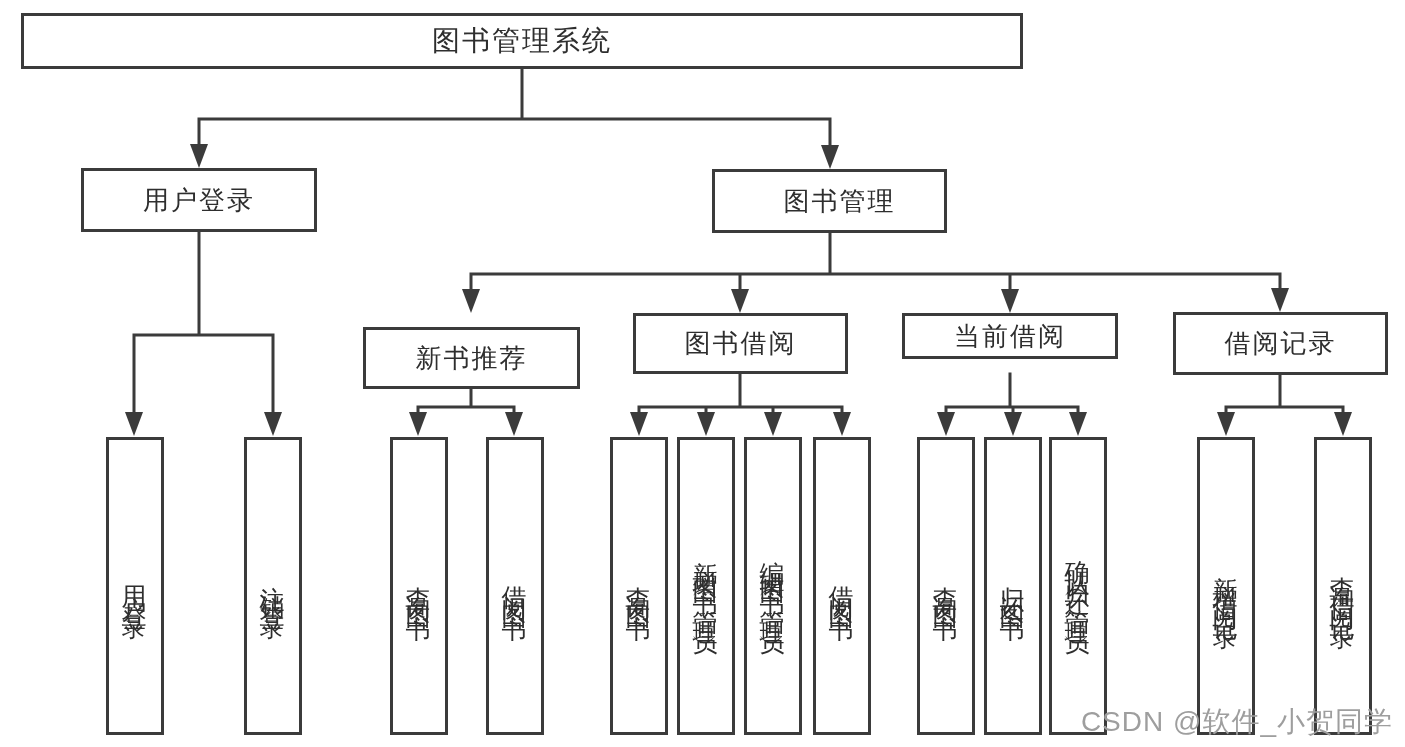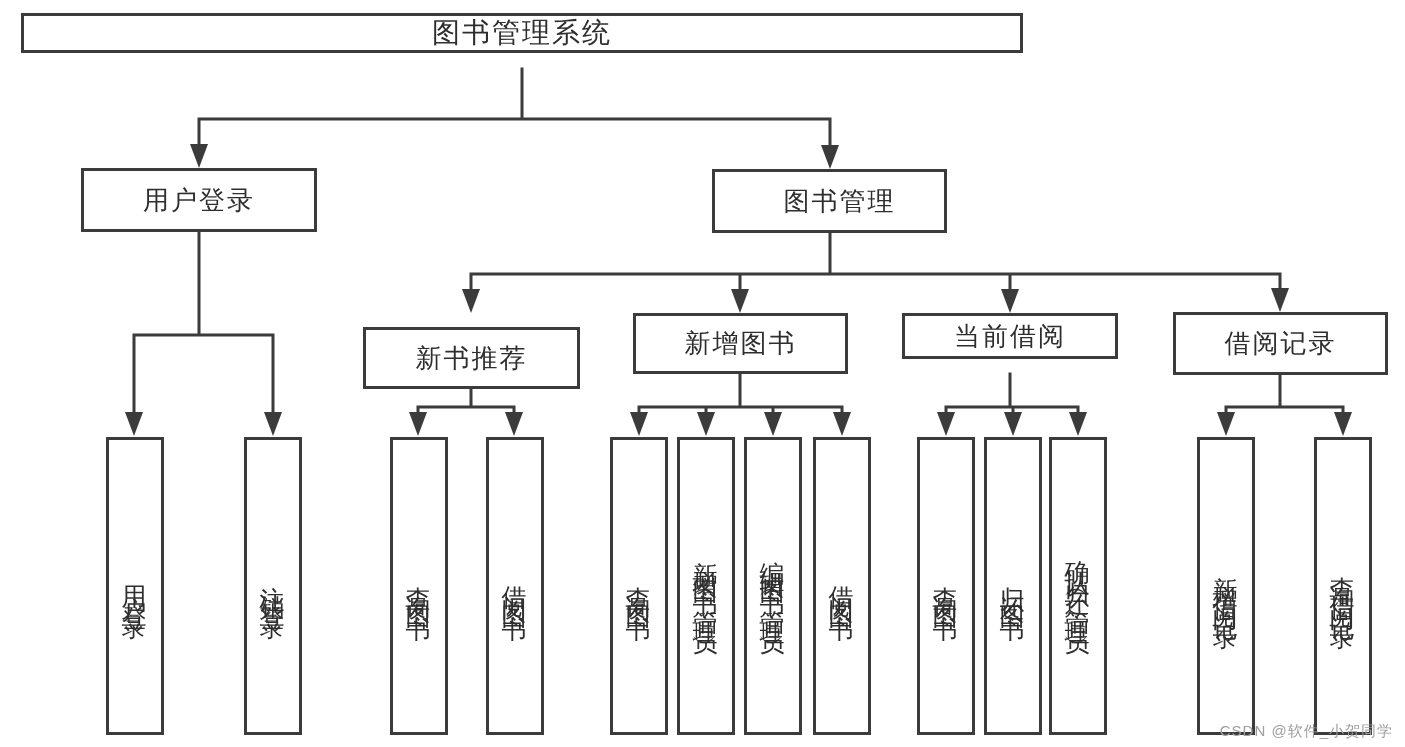--- a/index.html
+++ b/index.html
@@ -24,21 +24,21 @@
     background: #ffffff;
     display: flex;
     align-items: center;
     justify-content: center;
     font-size: 26px;
     letter-spacing: 2px;
     color: #2e2e2e;
     z-index: 1;
     white-space: nowrap;
   }
-  .n-root   { left: 21px;   top: 13px;  width: 1002px; height: 40px; font-size: 28px; }
+  .n-root   { left: 21px;   top: 13px;  width: 1002px; height: 56px; font-size: 28px; }
   .n-login  { left: 81px;   top: 168px; width: 236px;  height: 64px; }
   .n-mgmt   { left: 712px;  top: 169px; width: 235px;  height: 64px; padding-left: 20px; }
   .n-rec    { left: 363px;  top: 327px; width: 217px;  height: 62px; }
   .n-borrow { left: 633px;  top: 313px; width: 215px;  height: 61px; }
   .n-current{ left: 902px;  top: 313px; width: 216px;  height: 46px; }
   .n-records{ left: 1173px; top: 312px; width: 215px;  height: 63px; }
   .vnode {
     position: absolute;
     top: 437px;
     width: 58px;
@@ -67,21 +67,21 @@
   .c8  { left: 813px; }
   .c9  { left: 917px; }
   .c10 { left: 984px; }
   .c11 { left: 1049px; }
   .c12 { left: 1197px; }
   .c13 { left: 1314px; }
   .watermark {
     position: absolute;
     right: 12px;
     bottom: 6px;
-    font-size: 15px;
+    font-size: 28px;
     letter-spacing: 1px;
     color: #9e9e9e;
     z-index: 5;
     white-space: nowrap;
   }
 </style>
 </head>
 <body>
 
 <div class="canvas">
@@ -118,21 +118,21 @@
       <polygon points="1334,412 1352,412 1343,436"></polygon>
     </g>
   </svg>
 
   <div class="node n-root">图书管理系统</div>
 
   <div class="node n-login">用户登录</div>
   <div class="node n-mgmt">图书管理</div>
 
   <div class="node n-rec">新书推荐</div>
-  <div class="node n-borrow">新增图书</div>
+  <div class="node n-borrow">图书借阅</div>
   <div class="node n-current">当前借阅</div>
   <div class="node n-records">借阅记录</div>
 
   <div class="vnode c1">用户登录</div>
   <div class="vnode c2">注销登录</div>
   <div class="vnode c3">查询图书</div>
   <div class="vnode c4">借阅图书</div>
   <div class="vnode c5">查询图书</div>
   <div class="vnode c6">新增图书（管理员）</div>
   <div class="vnode c7">编辑图书（管理员）</div>

